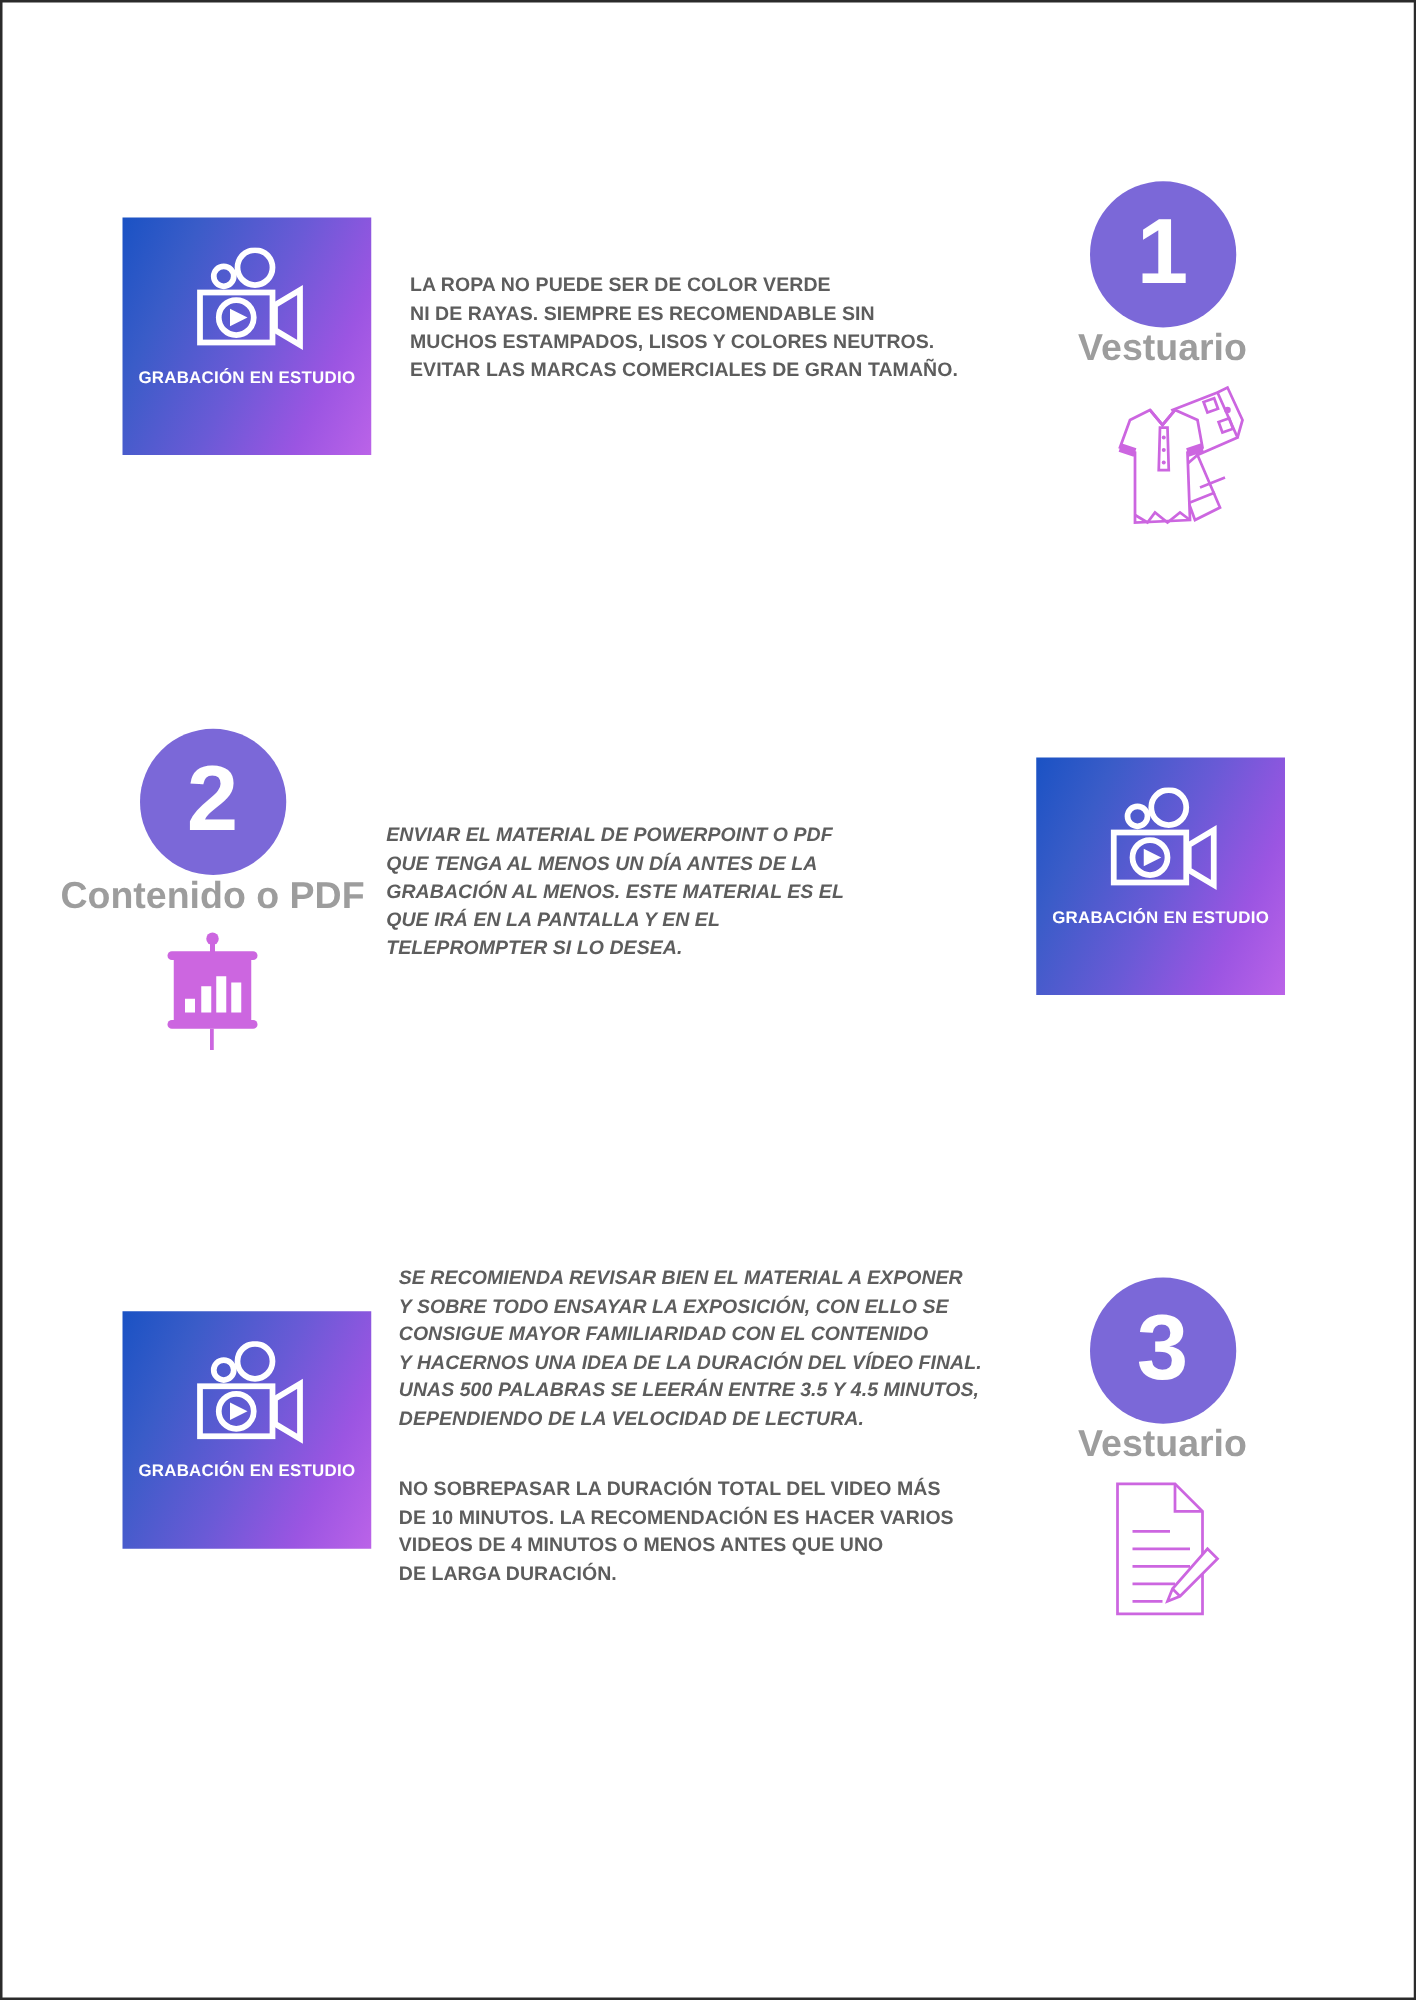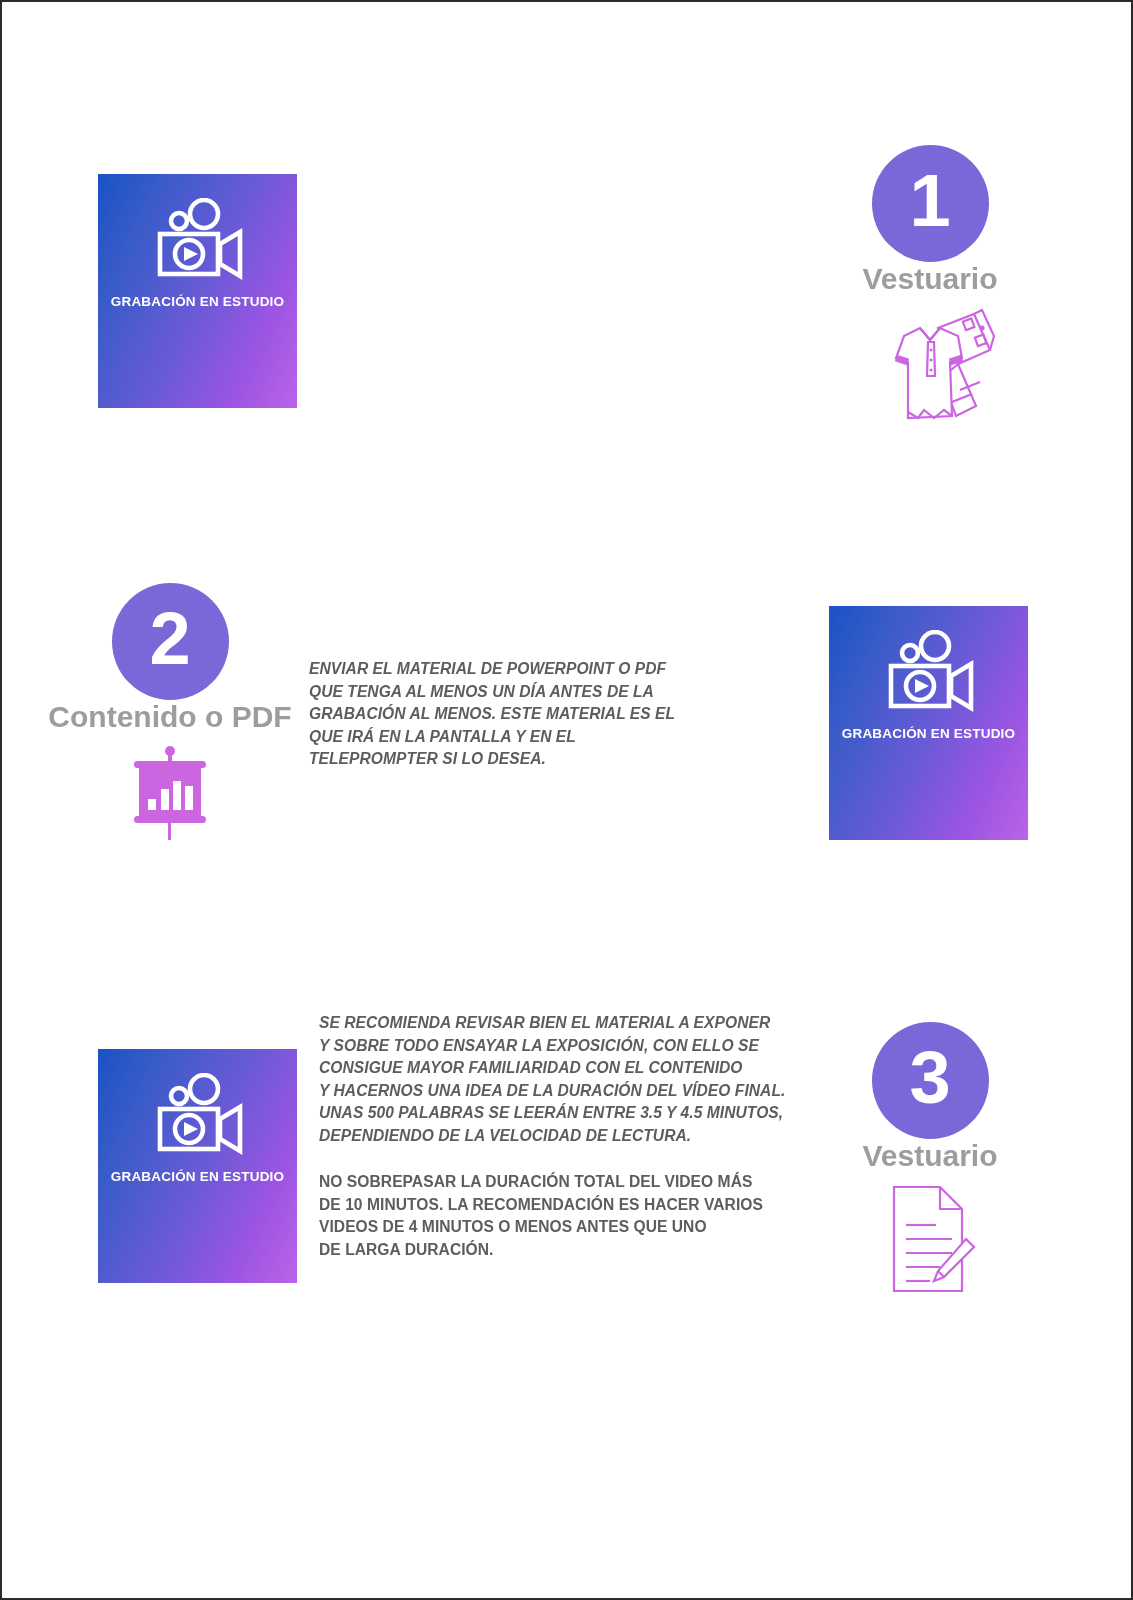--- a/index.html
+++ b/index.html
@@ -12,21 +12,21 @@
     position: relative;
     width: 1133px; height: 1600px;
     background: #ffffff;
     border: 2px solid #2b2b2b;
     overflow: hidden;
   }
 
   
   .studio-tile {
     position: absolute;
-    width: 199px; height: 234px;
+    width: 199px; height: 190px;
     background: linear-gradient(115deg, #1a52c4 0%, #3a5cc8 22%, #6a5ad6 52%, #9b55e2 78%, #bb63e8 100%);
     display: flex;
     flex-direction: column;
     align-items: center;
     justify-content: flex-start;
     padding-top: 24px;
   }
   .cam-svg { width: 112px; height: 84px; display: block; }
   .studio-label {
     margin-top: 12px;
@@ -69,21 +69,21 @@
   
   .body-text {
     position: absolute;
     color: #5d5d5d;
     font-size: 15.6px;
     font-weight: bold;
     line-height: 22.5px;
     letter-spacing: 0.05px;
     white-space: pre-line;
   }
-  .body-text + .body-text { margin-top: 4px; }
+  .body-text + .body-text { margin-top: 14px; }
 
   
   #tile-1  { left: 96px;  top: 172px; }
   #step-1  { left: 808px; top: 143px; }
   #text-1  { left: 326px; top: 216px; }
 
   #step-2  { left: 48px;  top: 581px; }
   #tile-2  { left: 827px; top: 604px; }
   #text-2  { left: 307px; top: 656px; font-style: italic; }
 
@@ -104,20 +104,24 @@
         <circle cx="37" cy="23" r="8"></circle>
         <rect x="18" y="36" width="58" height="40"></rect>
         <circle cx="47" cy="56" r="14"></circle>
         <path d="M42 49 L56 56 L42 63 Z" fill="#ffffff" stroke="none"></path>
         <path d="M78 46 L98 34 L98 78 L78 66 Z"></path>
       </svg>
     </span>
     <div class="studio-label">GRABACIÓN EN ESTUDIO</div>
   </div>
 
+  <div class="body-text" id="text-1">LA ROPA NO PUEDE SER DE COLOR VERDE
+NI DE RAYAS. SIEMPRE ES RECOMENDABLE SIN
+MUCHOS ESTAMPADOS, LISOS Y COLORES NEUTROS.
+EVITAR LAS MARCAS COMERCIALES DE GRAN TAMAÑO.</div>
 
   <div class="step-col" id="step-1">
     <div class="badge">1</div>
     <div class="step-title">Vestuario</div>
     <span class="step-icon">
       <svg width="132" height="118" viewBox="0 0 132 118" fill="none" stroke="#cc66e0" stroke-width="2.2">
 
         <path d="M74 22 L110 8 L126 44 L94 58 Z"></path>
         <path d="M110 8 L118 4 L130 30 L126 44"></path>
         <rect x="100" y="14" width="9" height="9" transform="rotate(-20 104 18)"></rect>

